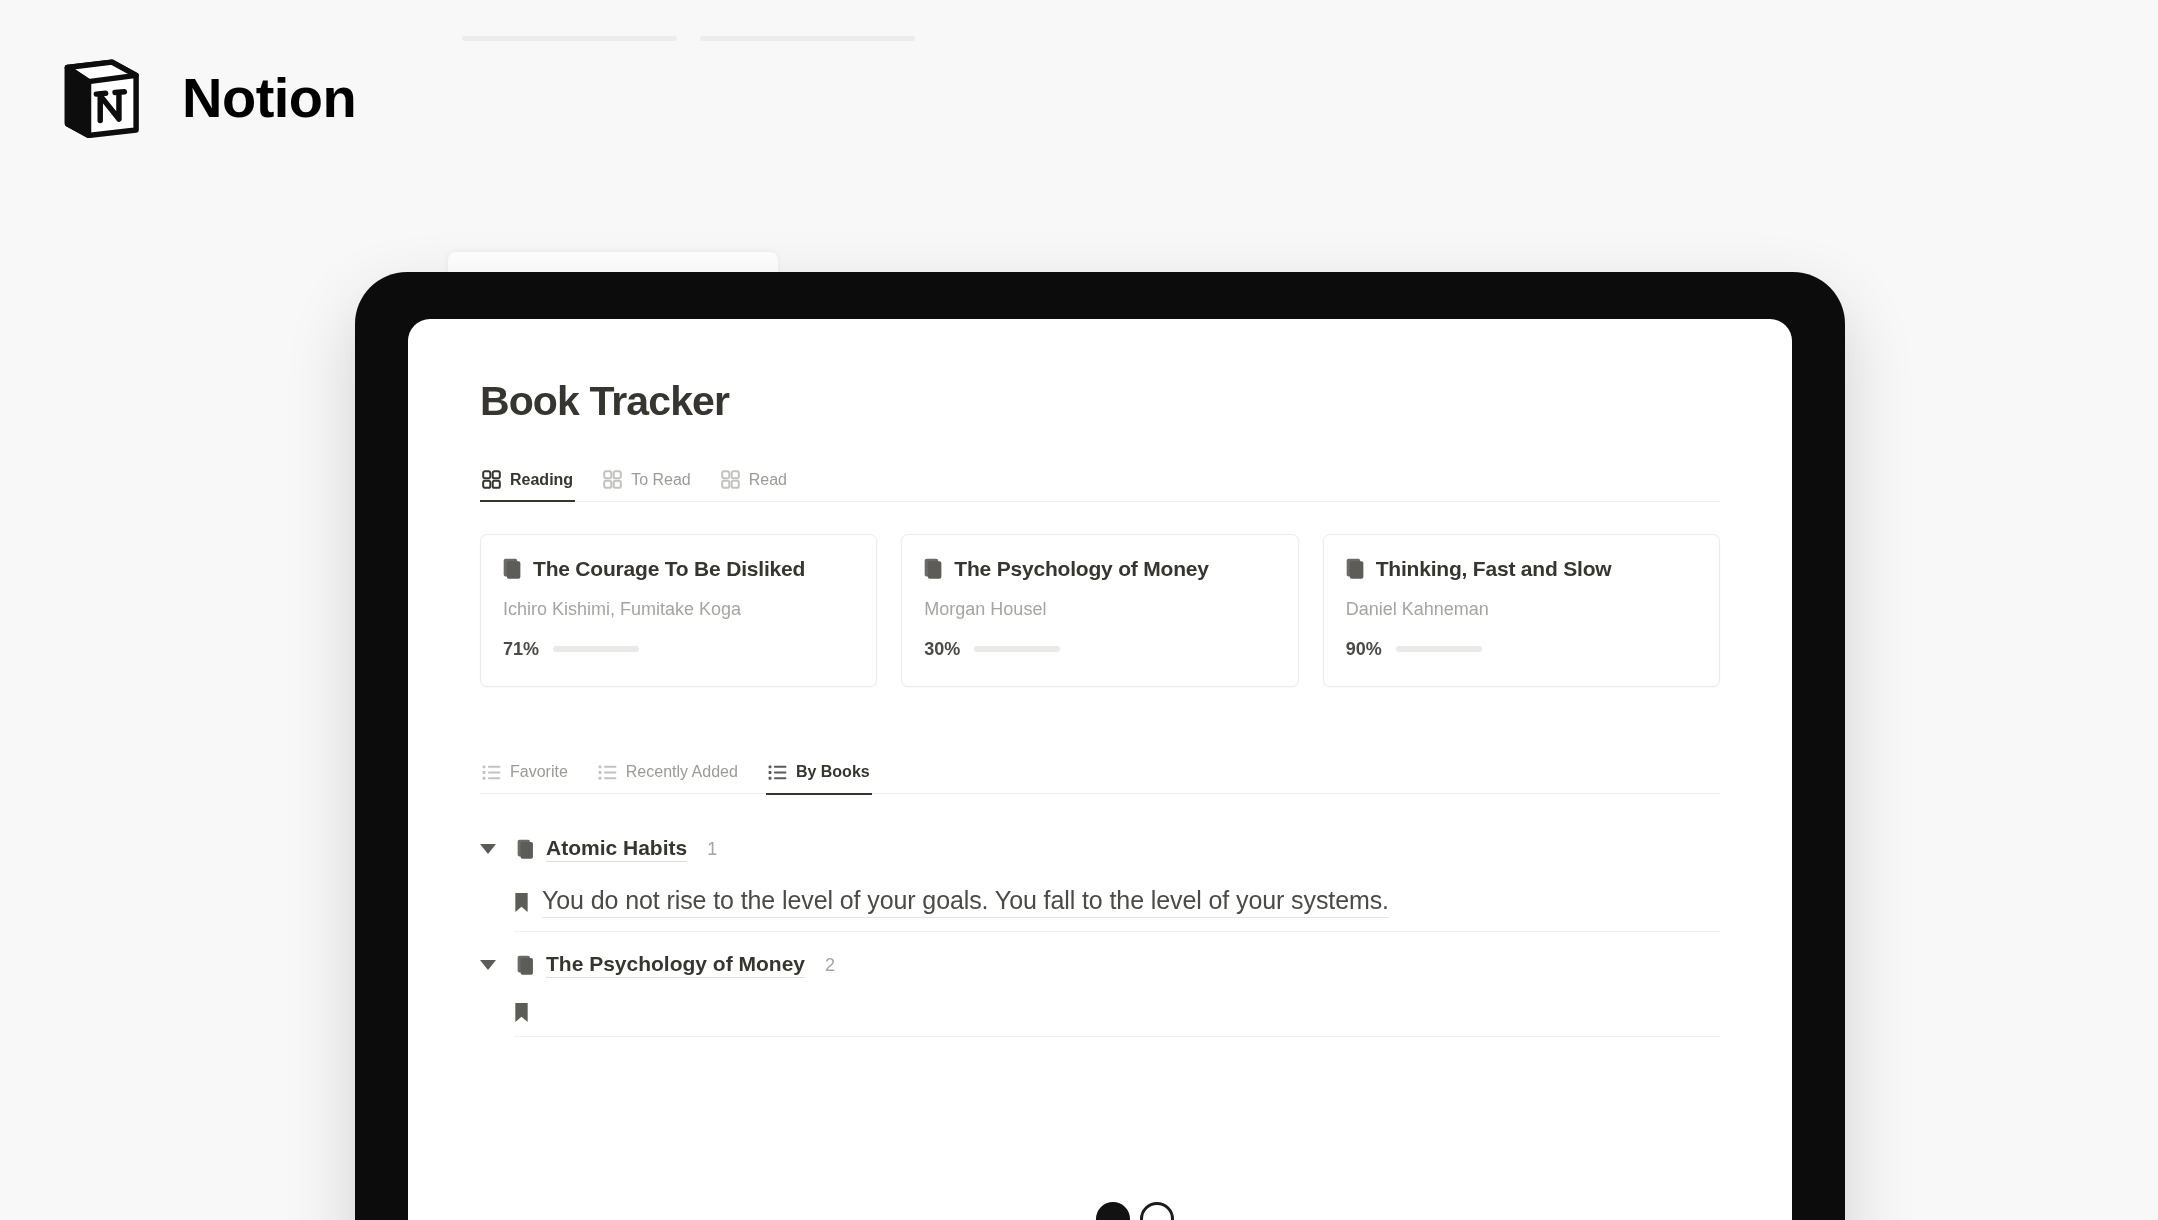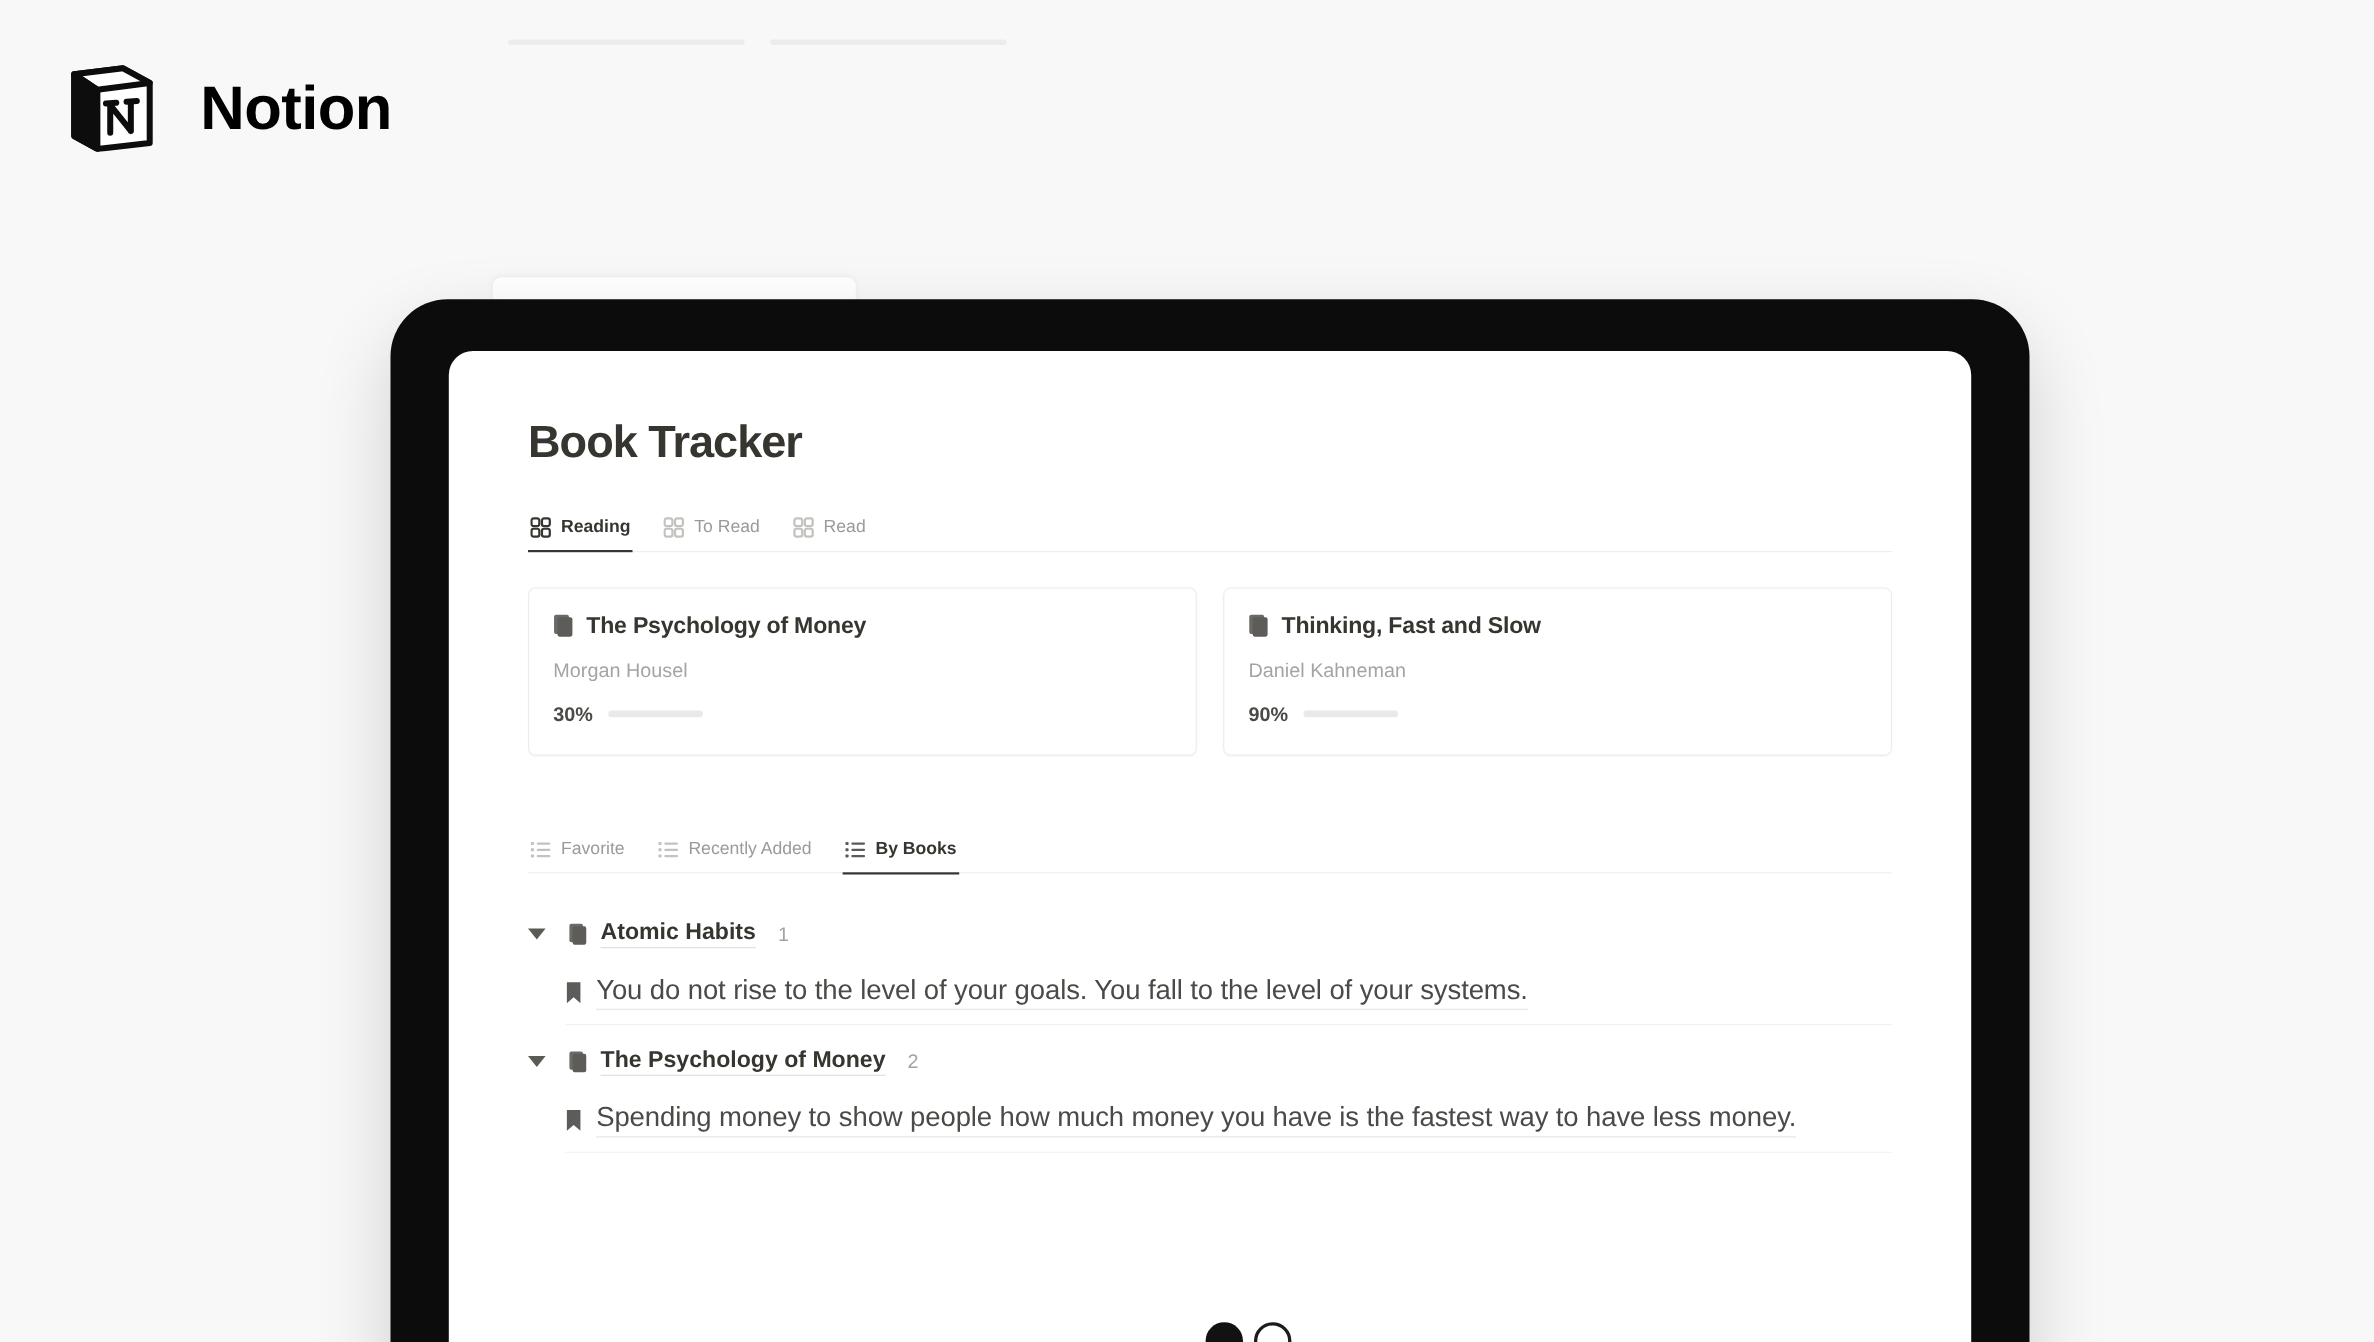--- a/index.html
+++ b/index.html
@@ -309,20 +309,36 @@
             <rect x="1" y="1" width="6" height="6" rx="1.6" fill="none" stroke="#c3c2bf" stroke-width="1.7"></rect>
             <rect x="9" y="1" width="6" height="6" rx="1.6" fill="none" stroke="#c3c2bf" stroke-width="1.7"></rect>
             <rect x="1" y="9" width="6" height="6" rx="1.6" fill="none" stroke="#c3c2bf" stroke-width="1.7"></rect>
             <rect x="9" y="9" width="6" height="6" rx="1.6" fill="none" stroke="#c3c2bf" stroke-width="1.7"></rect>
           </svg>
           <span>Read</span>
         </div>
       </div>
 
       <div class="cards">
+        <div class="card">
+          <div class="card-title">
+            <svg width="19" height="22" viewBox="0 0 14 16">
+              <rect x="0.5" y="0.5" width="10" height="13" rx="1.4" fill="#6b6a67"></rect>
+              <rect x="2.8" y="2.2" width="10" height="13" rx="1.4" fill="#5d5c59"></rect>
+            </svg>
+            <span>The Courage To Be Disliked</span>
+          </div>
+          <div class="card-author">Ichiro Kishimi, Fumitake Koga</div>
+          <div class="card-progress">
+            <span class="progress-label">71%</span>
+            <span class="progress-track">
+              <span class="progress-fill" style="width: 71%;"></span>
+            </span>
+          </div>
+        </div>
 
         <div class="card">
           <div class="card-title">
             <svg width="19" height="22" viewBox="0 0 14 16">
               <rect x="0.5" y="0.5" width="10" height="13" rx="1.4" fill="#6b6a67"></rect>
               <rect x="2.8" y="2.2" width="10" height="13" rx="1.4" fill="#5d5c59"></rect>
             </svg>
             <span>The Psychology of Money</span>
           </div>
           <div class="card-author">Morgan Housel</div>
@@ -414,21 +430,20 @@
             <rect x="0.5" y="0.5" width="9.6" height="13" rx="1.4" fill="#6b6a67"></rect>
             <rect x="2.8" y="2.2" width="9.6" height="13" rx="1.4" fill="#5d5c59"></rect>
           </svg>
           <span class="group-name">The Psychology of Money</span>
           <span class="group-count">2</span>
         </div>
         <div class="quote-row">
           <svg width="15" height="21" viewBox="0 0 11 16">
             <path d="M0.8 0.8 H10.2 V15.2 L5.5 11.2 L0.8 15.2 Z" fill="#5d5c59"></path>
           </svg>
-          <span class="quote-text">Spending money to show people how much money you have is the fastest way to have less money.</span>
         </div>
       </div>
 
     </div>
   </div>
 </div>
 
 <div class="bottom-dot filled"></div>
 <div class="bottom-dot outline"></div>
 

